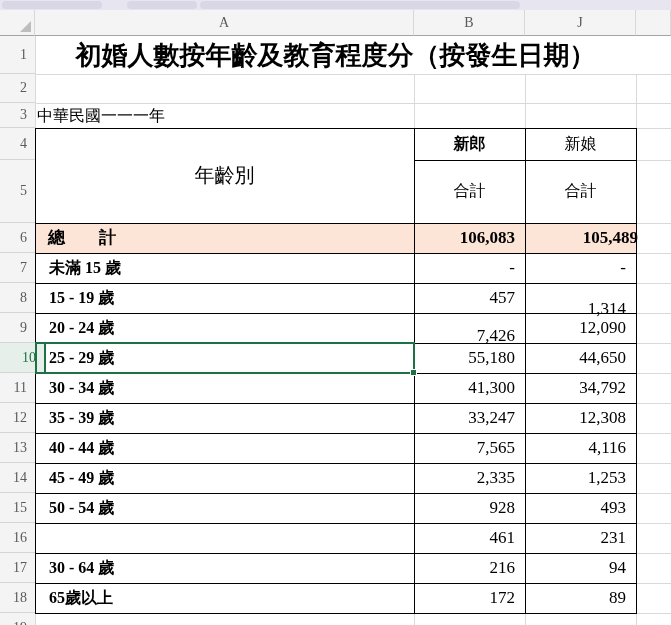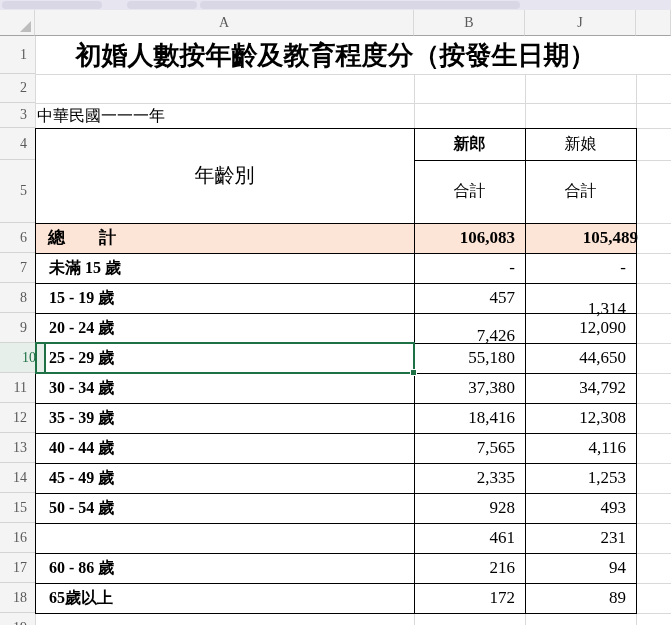--- a/index.html
+++ b/index.html
@@ -144,43 +144,43 @@
 
   <div class="abs cell serif lbl" style="left:49px;top:313px;width:340px;height:30px;line-height:30px;">20 - 24 歲</div>
   <div class="abs cell serif val" style="left:414px;top:313px;width:111px;height:30px;line-height:30px;margin-top:8px;">7,426</div>
   <div class="abs cell serif val" style="left:525px;top:313px;width:111px;height:30px;line-height:30px;">12,090</div>
 
   <div class="abs cell serif lbl" style="left:49px;top:343px;width:340px;height:30px;line-height:30px;">25 - 29 歲</div>
   <div class="abs cell serif val" style="left:414px;top:343px;width:111px;height:30px;line-height:30px;">55,180</div>
   <div class="abs cell serif val" style="left:525px;top:343px;width:111px;height:30px;line-height:30px;">44,650</div>
 
   <div class="abs cell serif lbl" style="left:49px;top:373px;width:340px;height:30px;line-height:30px;">30 - 34 歲</div>
-  <div class="abs cell serif val" style="left:414px;top:373px;width:111px;height:30px;line-height:30px;">37,380</div>
+  <div class="abs cell serif val" style="left:414px;top:373px;width:111px;height:30px;line-height:30px;">41,300</div>
   <div class="abs cell serif val" style="left:525px;top:373px;width:111px;height:30px;line-height:30px;">34,792</div>
 
   <div class="abs cell serif lbl" style="left:49px;top:403px;width:340px;height:30px;line-height:30px;">35 - 39 歲</div>
-  <div class="abs cell serif val" style="left:414px;top:403px;width:111px;height:30px;line-height:30px;">18,416</div>
+  <div class="abs cell serif val" style="left:414px;top:403px;width:111px;height:30px;line-height:30px;">33,247</div>
   <div class="abs cell serif val" style="left:525px;top:403px;width:111px;height:30px;line-height:30px;">12,308</div>
 
   <div class="abs cell serif lbl" style="left:49px;top:433px;width:340px;height:30px;line-height:30px;">40 - 44 歲</div>
   <div class="abs cell serif val" style="left:414px;top:433px;width:111px;height:30px;line-height:30px;">7,565</div>
   <div class="abs cell serif val" style="left:525px;top:433px;width:111px;height:30px;line-height:30px;">4,116</div>
 
   <div class="abs cell serif lbl" style="left:49px;top:463px;width:340px;height:30px;line-height:30px;">45 - 49 歲</div>
   <div class="abs cell serif val" style="left:414px;top:463px;width:111px;height:30px;line-height:30px;">2,335</div>
   <div class="abs cell serif val" style="left:525px;top:463px;width:111px;height:30px;line-height:30px;">1,253</div>
 
   <div class="abs cell serif lbl" style="left:49px;top:493px;width:340px;height:30px;line-height:30px;">50 - 54 歲</div>
   <div class="abs cell serif val" style="left:414px;top:493px;width:111px;height:30px;line-height:30px;">928</div>
   <div class="abs cell serif val" style="left:525px;top:493px;width:111px;height:30px;line-height:30px;">493</div>
 
   <div class="abs cell serif val" style="left:414px;top:523px;width:111px;height:30px;line-height:30px;">461</div>
   <div class="abs cell serif val" style="left:525px;top:523px;width:111px;height:30px;line-height:30px;">231</div>
 
-  <div class="abs cell serif lbl" style="left:49px;top:553px;width:340px;height:30px;line-height:30px;">60 - 86 歲</div>
+  <div class="abs cell serif lbl" style="left:49px;top:553px;width:340px;height:30px;line-height:30px;">30 - 64 歲</div>
   <div class="abs cell serif val" style="left:414px;top:553px;width:111px;height:30px;line-height:30px;">216</div>
   <div class="abs cell serif val" style="left:525px;top:553px;width:111px;height:30px;line-height:30px;">94</div>
 
   <div class="abs cell serif lbl" style="left:49px;top:583px;width:340px;height:30px;line-height:30px;">65歲以上</div>
   <div class="abs cell serif val" style="left:414px;top:583px;width:111px;height:30px;line-height:30px;">172</div>
   <div class="abs cell serif val" style="left:525px;top:583px;width:111px;height:30px;line-height:30px;">89</div>
 
   <div id="selbox" class="abs"></div>
   <div id="fillhandle" class="abs"></div>
 

